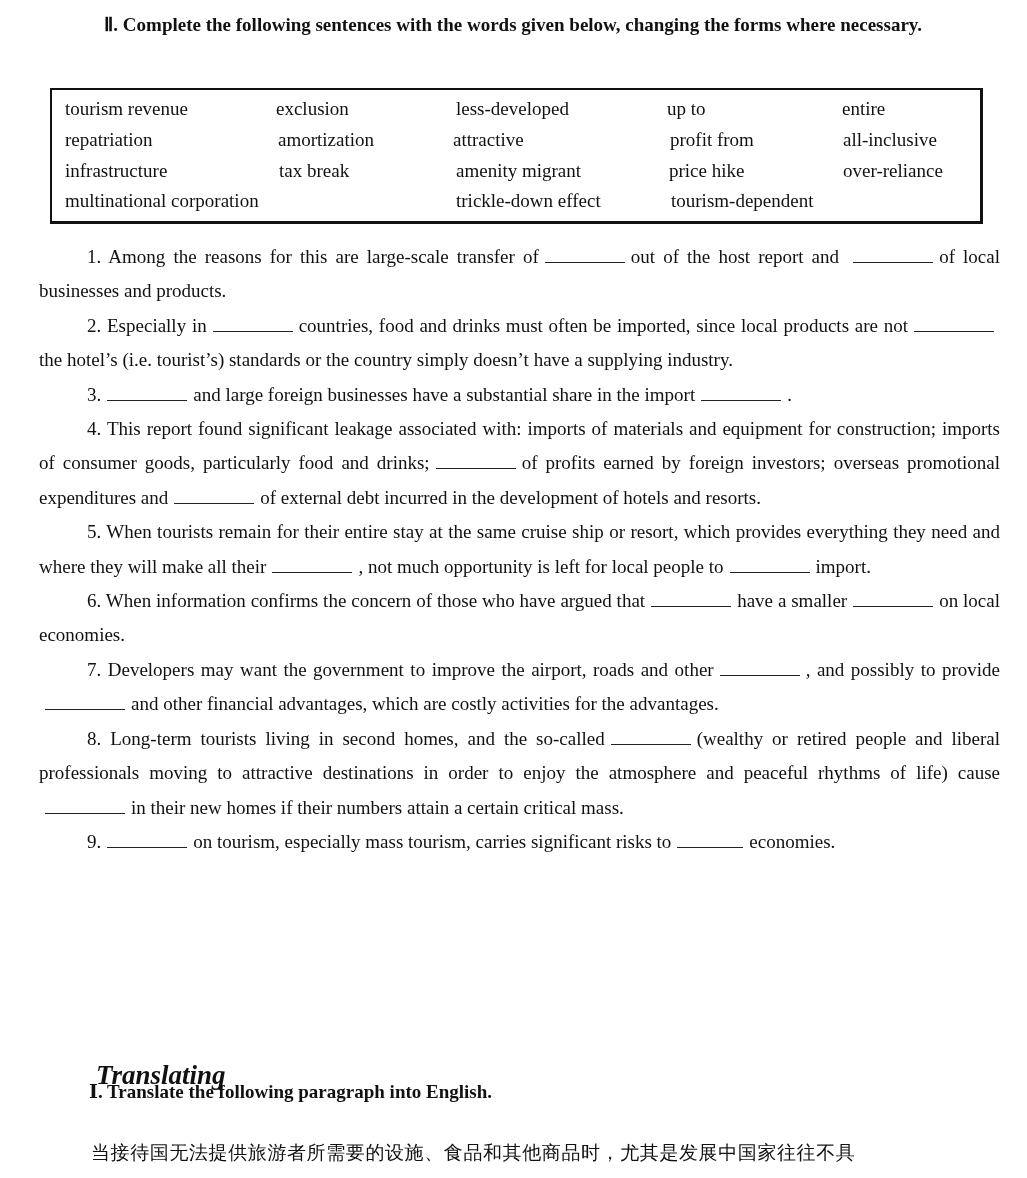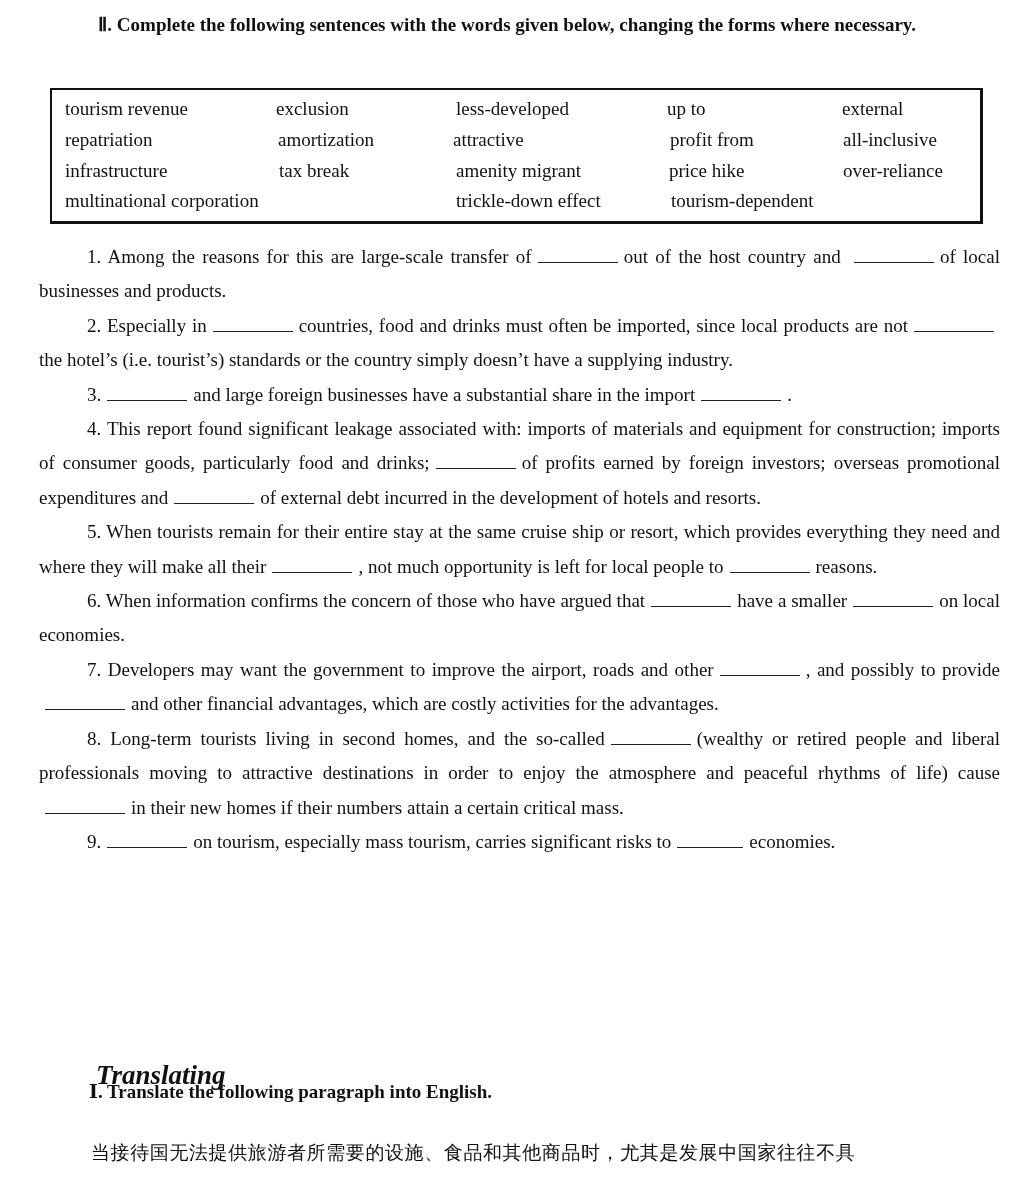--- a/index.html
+++ b/index.html
@@ -2,21 +2,21 @@
 <html><head>
 <meta charset="utf-8">
 <style>
   html, body { margin: 0; padding: 0; background: #ffffff; }
   body {
     width: 1027px; height: 1178px; overflow: hidden; position: relative;
     font-family: "Liberation Serif", "DejaVu Serif", serif;
     color: #111;
   }
   .heading {
-    position: absolute; left: 48px; top: 8px; width: 962px;
+    position: absolute; left: 54px; top: 8px; width: 962px;
     font-family: "Liberation Serif", serif; font-weight: bold;
     font-size: 19px; line-height: 33px; text-align: justify;
     text-align-last: left;
   }
   .heading .indent { display: inline-block; width: 50px; }
   .word-box {
     position: absolute; left: 50px; top: 88px; width: 933px; height: 136px;
     border: 2px solid #111; border-right-width: 3px; border-bottom-width: 3px;
     box-sizing: border-box;
     padding-left: 48px;
@@ -56,21 +56,21 @@
 <div class="heading">
   <span class="indent"></span><span>Ⅱ.</span>
   <span>Complete the following sentences with the words given below, changing the forms where necessary.</span>
 </div>
 
 <div class="word-box">
   <span class="word" style="left:13px;top:8px">tourism revenue</span>
   <span class="word" style="left:224px;top:8px">exclusion</span>
   <span class="word" style="left:404px;top:8px">less-developed</span>
   <span class="word" style="left:615px;top:8px">up to</span>
-  <span class="word" style="left:790px;top:8px">external</span>
+  <span class="word" style="left:790px;top:8px">entire</span>
 
   <span class="word" style="left:13px;top:39px">repatriation</span>
   <span class="word" style="left:226px;top:39px">amortization</span>
   <span class="word" style="left:401px;top:39px">attractive</span>
   <span class="word" style="left:618px;top:39px">profit from</span>
   <span class="word" style="left:791px;top:39px">all-inclusive</span>
 
   <span class="word" style="left:13px;top:70px">infrastructure</span>
   <span class="word" style="left:227px;top:70px">tax break</span>
   <span class="word" style="left:404px;top:70px">amenity migrant</span>
@@ -78,37 +78,37 @@
   <span class="word" style="left:791px;top:70px">over-reliance</span>
 
   <span class="word" style="left:13px;top:100px">multinational corporation</span>
   <span class="word" style="left:404px;top:100px">trickle-down effect</span>
   <span class="word" style="left:619px;top:100px">tourism-dependent</span>
 </div>
 
 <div class="questions">
   <p class="q">
     <span>1.</span>
-    <span>Among the reasons for this are large-scale transfer of</span><span class="blank"></span><span>out of the host country and</span>
+    <span>Among the reasons for this are large-scale transfer of</span><span class="blank"></span><span>out of the host report and</span>
     <span class="blank"></span><span>of local businesses and products.</span>
   </p>
   <p class="q">
     <span>2.</span>
     <span>Especially in</span><span class="blank"></span><span>countries, food and drinks must often be imported, since local products are not</span><span class="blank"></span><span>the hotel’s (i.e. tourist’s) standards or the country simply doesn’t have a supplying industry.</span>
   </p>
   <p class="q">
     <span>3.</span><span class="blank"></span><span>and large foreign businesses have a substantial share in the import</span><span class="blank"></span><span>.</span>
   </p>
   <p class="q">
     <span>4.</span>
     <span>This report found significant leakage associated with: imports of materials and equipment for construction; imports of consumer goods, particularly food and drinks;</span><span class="blank"></span><span>of profits earned by foreign investors; overseas promotional expenditures and</span><span class="blank"></span><span>of external debt incurred in the development of hotels and resorts.</span>
   </p>
   <p class="q">
     <span>5.</span>
-    <span>When tourists remain for their entire stay at the same cruise ship or resort, which provides everything they need and where they will make all their</span><span class="blank"></span><span>, not much opportunity is left for local people to</span><span class="blank"></span><span>reasons.</span>
+    <span>When tourists remain for their entire stay at the same cruise ship or resort, which provides everything they need and where they will make all their</span><span class="blank"></span><span>, not much opportunity is left for local people to</span><span class="blank"></span><span>import.</span>
   </p>
   <p class="q">
     <span>6.</span>
     <span>When information confirms the concern of those who have argued that</span><span class="blank"></span><span>have a smaller</span><span class="blank"></span><span>on local economies.</span>
   </p>
   <p class="q">
     <span>7.</span>
     <span>Developers may want the government to improve the airport, roads and other</span><span class="blank"></span><span>, and possibly to provide</span><span class="blank"></span><span>and other financial advantages, which are costly activities for the advantages.</span>
   </p>
   <p class="q">

